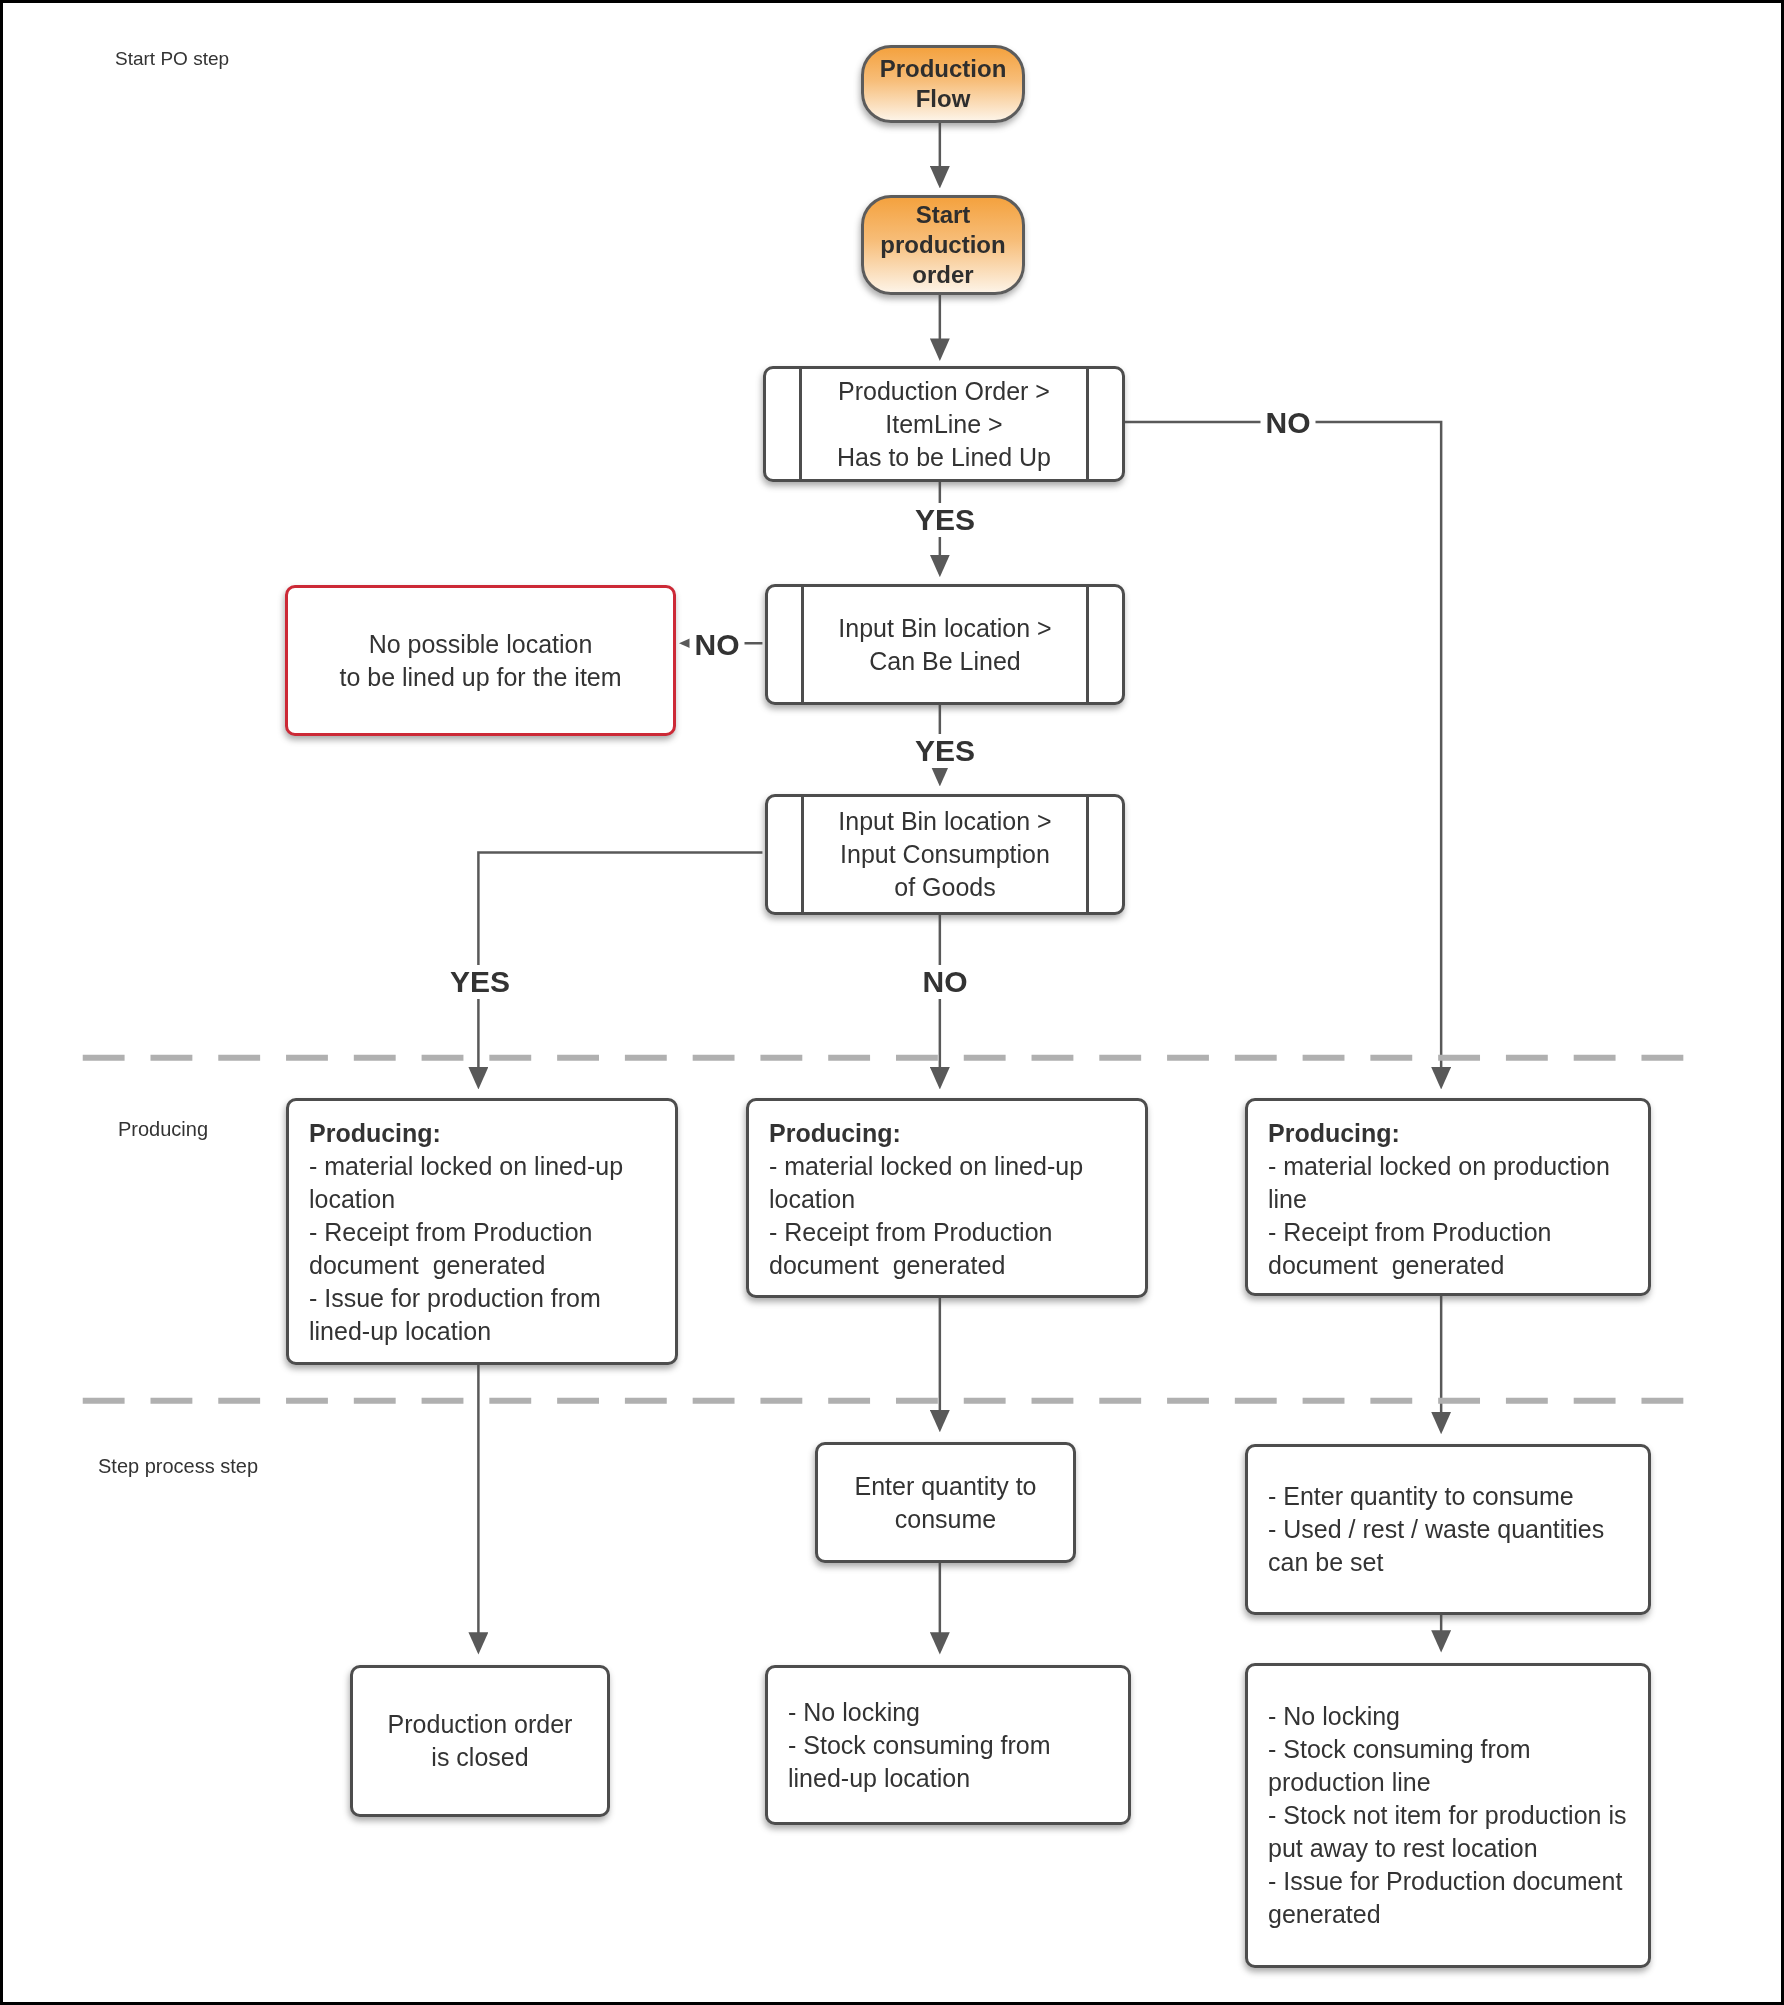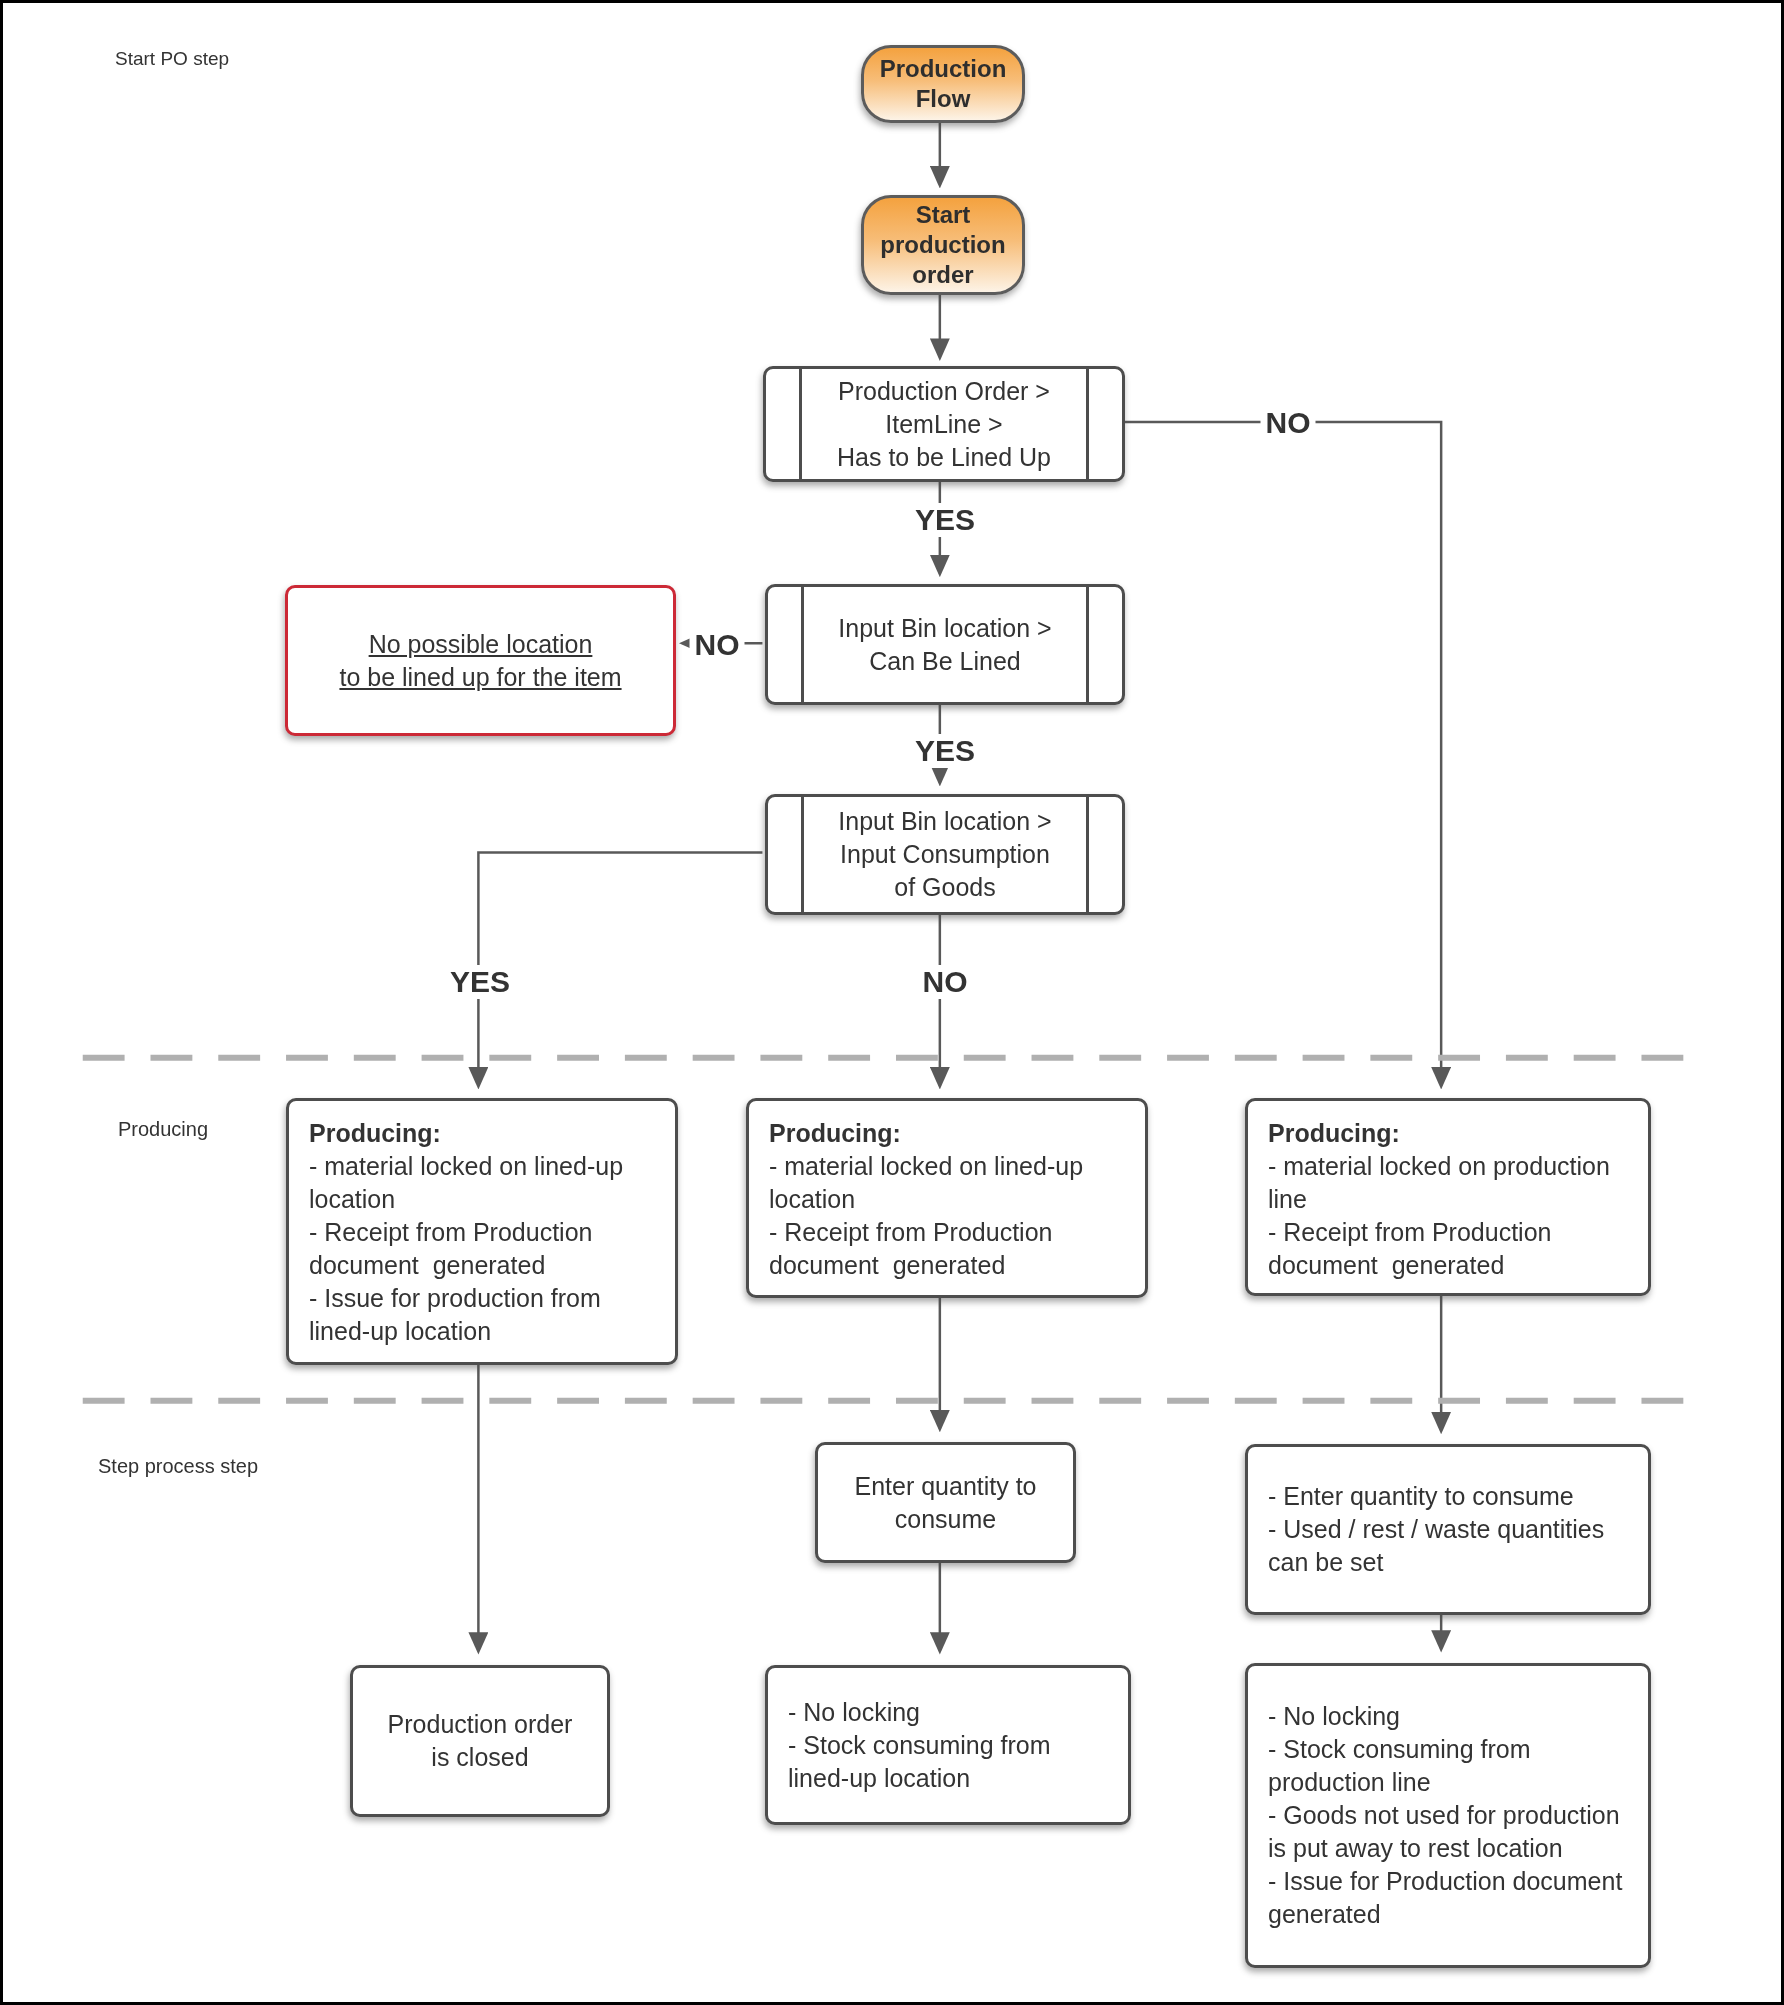--- a/index.html
+++ b/index.html
@@ -120,21 +120,21 @@
   <div class="node pill" style="left:858px;top:192px;width:164px;height:100px;">
     <span>Start production order</span>
   </div>
 
   <div class="node subprocess" style="left:760px;top:363px;width:362px;height:116px;">
     <span class="line">Production Order &gt;</span>
     <span class="line">ItemLine &gt;</span>
     <span class="line">Has to be Lined Up</span>
   </div>
 
-  <div class="node center-box alert" style="left:282px;top:582px;width:391px;height:151px;text-decoration:underline;">
+  <div class="node center-box alert" style="left:282px;top:582px;width:391px;height:151px;">
     <span class="line">No possible location</span>
     <span class="line">to be lined up for the item</span>
   </div>
 
   <div class="node subprocess" style="left:762px;top:581px;width:360px;height:121px;">
     <span class="line">Input Bin location &gt;</span>
     <span class="line">Can Be Lined</span>
   </div>
 
   <div class="node subprocess" style="left:762px;top:791px;width:360px;height:121px;">
@@ -178,21 +178,21 @@
   </div>
 
   <div class="node textbox vcenter" style="left:762px;top:1662px;width:366px;height:160px;">
     <span class="bullet">- No locking</span>
     <span class="bullet">- Stock consuming from lined-up location</span>
   </div>
 
   <div class="node textbox vcenter" style="left:1242px;top:1660px;width:406px;height:305px;">
     <span class="bullet">- No locking</span>
     <span class="bullet">- Stock consuming from production line</span>
-    <span class="bullet">- Goods not used for production is put away to rest location</span>
+    <span class="bullet">- Stock not item for production is put away to rest location</span>
     <span class="bullet">- Issue for Production document generated</span>
   </div>
 
   <div class="edge-label" style="left:1285px;top:420px;">NO</div>
   <div class="edge-label" style="left:942px;top:517px;">YES</div>
   <div class="edge-label" style="left:714px;top:642px;">NO</div>
   <div class="edge-label" style="left:942px;top:748px;">YES</div>
   <div class="edge-label" style="left:477px;top:979px;">YES</div>
   <div class="edge-label" style="left:942px;top:979px;">NO</div>
 

